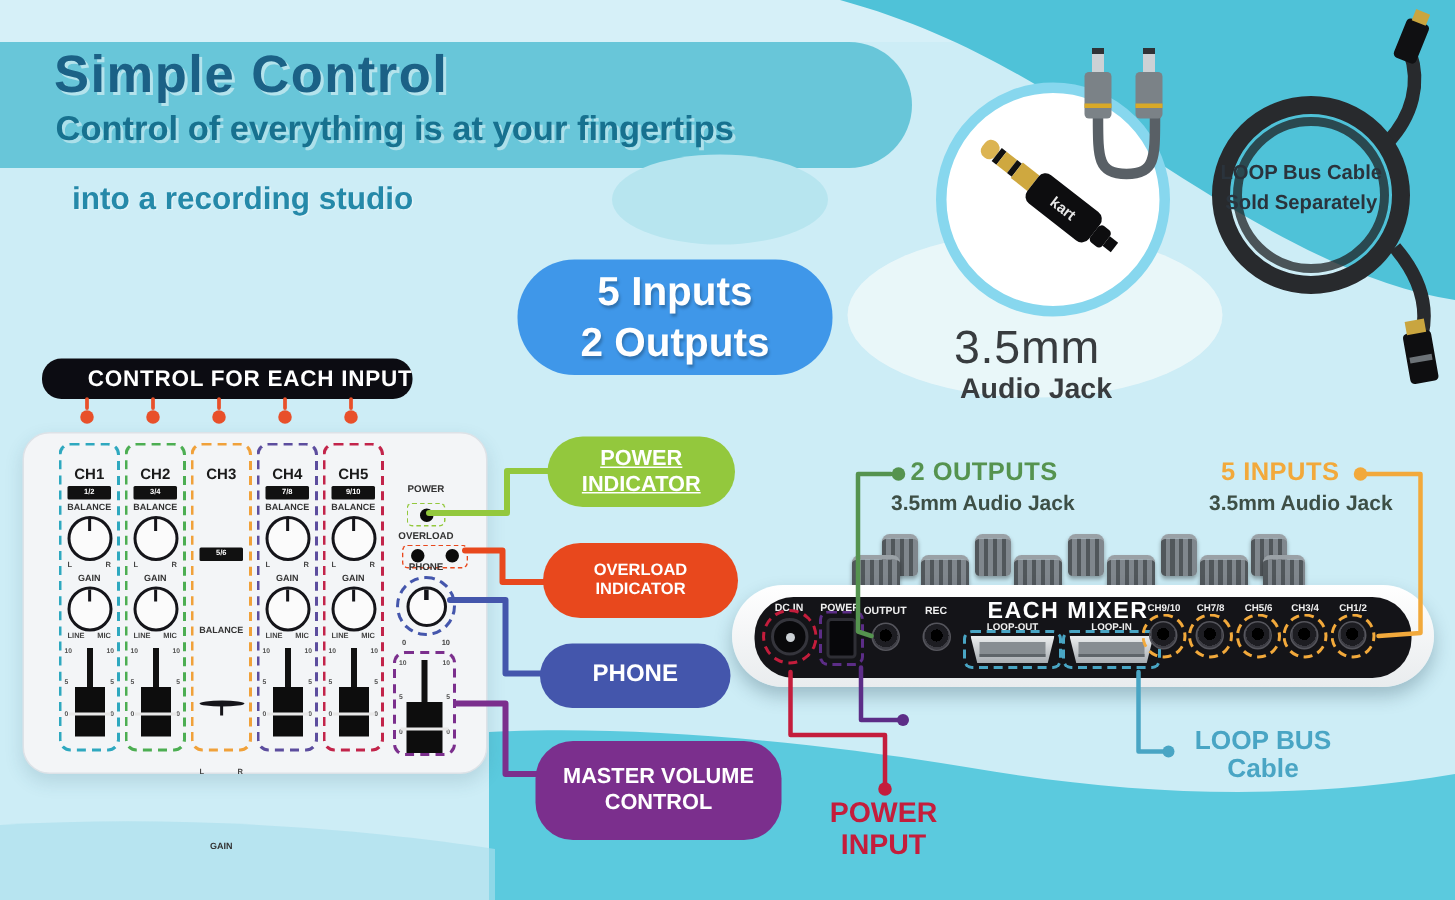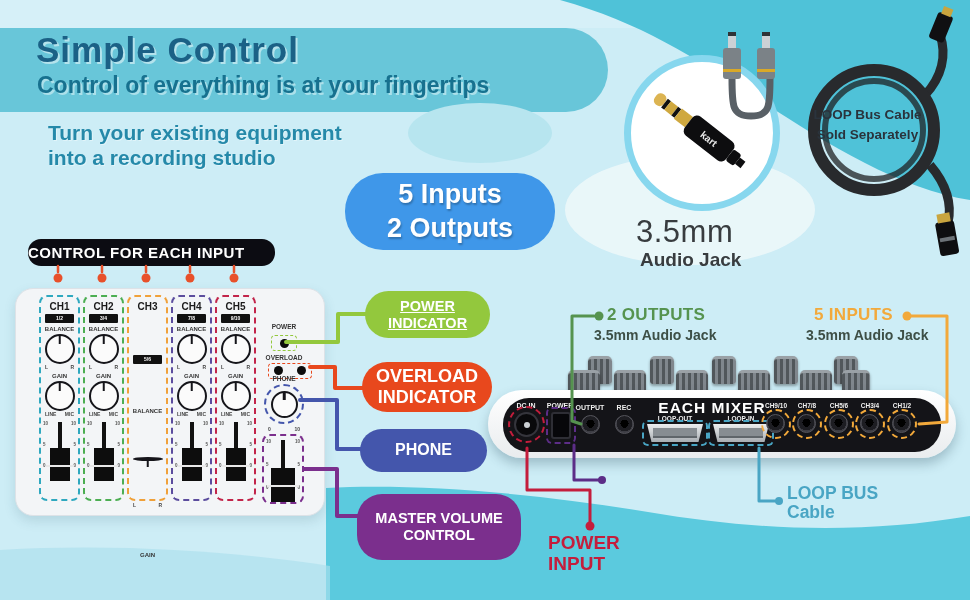--- a/index.html
+++ b/index.html
@@ -27,29 +27,29 @@
          background:#fff;border:7px solid #87d7ee;z-index:2;}
   .size-text{left:636px;top:214px;font-size:31px;font-weight:400;letter-spacing:.5px;z-index:3;}
   .type-text{left:640px;top:249px;font-size:19px;font-weight:800;z-index:3;}
   .ycable{left:712px;top:32px;z-index:3;}
   .coil{left:792px;top:5px;z-index:2;}
   .coil-text{left:800px;top:105px;width:135px;text-align:center;font-size:13.5px;
          font-weight:800;color:#2a333c;line-height:1.45;z-index:3;}
 
   
   .ctrl-box{left:28px;top:239px;width:247px;height:27px;background:#0c0c12;border-radius:13px;
-         color:#fff;font-size:15px;font-weight:800;letter-spacing:.5px;text-align:left;
+         color:#fff;font-size:15px;font-weight:800;letter-spacing:.5px;text-align:right;
          line-height:27px;z-index:3;}
 
   
   .panel{left:15px;top:288px;width:310px;height:228px;background:#f3f5f7;border:1px solid #dde2e7;
          border-radius:18px;box-shadow:0 5px 12px rgba(40,80,100,.15);z-index:2;}
   .strip{position:absolute;top:6px;width:41px;height:206px;border:2px dashed #999;border-radius:8px;
          display:flex;flex-direction:column;align-items:center;}
-  .ch-name{font-size:10px;font-weight:800;color:#1a1a1a;margin-top:5px;line-height:1;}
+  .ch-name{font-size:10px;font-weight:800;color:#1a1a1a;margin-top:15px;line-height:1;}
   .ch-pair{margin-top:2px;width:29px;height:9px;background:#111;color:#fff;font-size:5px;
          line-height:9px;text-align:center;border-radius:1px;font-weight:700;}
   .k-label{margin-top:3px;font-size:6px;font-weight:700;color:#333;line-height:1;}
   .knob{margin-top:2px;width:30px;height:30px;border:2.5px solid #15151a;border-radius:50%;
          background:#fbfbfb;position:relative;}
   .knob .ptr{position:absolute;left:50%;top:0;width:2.5px;height:8px;background:#15151a;
          transform:translateX(-50%);}
   .side-row{width:100%;display:flex;justify-content:space-between;padding:0 4px;font-size:5px;
          color:#444;font-weight:700;margin-top:1px;line-height:1;}
   .fader{position:relative;width:100%;height:64px;margin-top:3px;}
@@ -74,21 +74,21 @@
   .m-box{position:absolute;left:246px;top:145px;width:42px;height:70px;border:2px dashed #7b2f8d;
          border-radius:8px;}
   .m-box .ftrack{height:50px;top:4px;} .m-box .fhandle{top:32px;width:24px;height:34px;}
   .m-box .fscale{top:4px;height:50px;}
 
   
   .pill{position:absolute;border-radius:25px;color:#fff;font-weight:800;text-align:center;
         display:flex;align-items:center;justify-content:center;line-height:1.15;z-index:6;
         padding:4px 6px;}
   .pill.p1{left:365px;top:291px;width:125px;height:47px;font-size:14.5px;text-decoration:underline;}
-  .pill.p2{left:362px;top:362px;width:130px;height:50px;font-size:18px;}
+  .pill.p2{left:362px;top:362px;width:130px;height:50px;font-size:11px;}
   .pill.p3{left:360px;top:429px;width:127px;height:43px;font-size:16px;}
   .pill.p4{left:357px;top:494px;width:164px;height:66px;font-size:14.5px;}
 
   
   .knobrow{left:566px;top:354px;width:305px;height:44px;z-index:1;}
   .dknob{position:absolute;border-radius:5px 5px 3px 3px;border-top:3px solid #9aa1a6;
         background:repeating-linear-gradient(90deg,#51575b 0 3px,#80878d 3px 6px);
         box-shadow:0 2px 3px rgba(0,0,0,.35);}
   .body{left:488px;top:390px;width:468px;height:68px;background:linear-gradient(#ffffff,#e9ecee);
         border-radius:34px;box-shadow:0 6px 12px rgba(30,60,80,.28);z-index:2;}
@@ -109,21 +109,21 @@
   .port{position:absolute;width:56px;height:18px;background:linear-gradient(#eceeef,#a8adb2);
         clip-path:polygon(0 0,100% 0,92% 100%,8% 100%);}
   .port:after{content:"";position:absolute;left:6px;right:6px;top:4px;height:8px;background:#878d92;
         border-bottom:2px solid #5f656a;}
   .dash-c{position:absolute;border-radius:50%;border:2px dashed #f2a93b;}
   .dash-r{position:absolute;border-radius:6px;border:2px dashed #5c2d87;}
 
   
   .co-big{position:absolute;font-size:17px;font-weight:800;letter-spacing:.3px;z-index:6;line-height:1.05;}
   .co-sub{position:absolute;font-size:14px;font-weight:800;z-index:6;line-height:1;}
-  .co-two{position:absolute;font-weight:800;z-index:6;line-height:1.08;}
+  .co-two{position:absolute;font-weight:800;z-index:6;line-height:1.08;text-align:center;}
 
   .overlay{left:0;top:0;z-index:5;pointer-events:none;}
   .bg{left:0;top:0;z-index:0;}
 </style>
 </head>
 <body>
 
 <div id="stage">
 
   <svg class="abs bg" width="970" height="600">
@@ -132,21 +132,20 @@
     <path d="M560,0 H970 V200 C900,190 820,140 755,97 C695,58 640,22 560,0 Z" fill="#4fc2d8"></path>
     <ellipse cx="480" cy="133" rx="72" ry="30" fill="#b7e5ef"></ellipse>
     <ellipse cx="690" cy="210" rx="125" ry="55" fill="#ecf7fa" opacity="0.9"></ellipse>
     <path d="M326,600 V488 C420,483 540,494 648,512 C760,531 862,534 970,516 V600 Z" fill="#5bcade"></path>
     <path d="M0,600 V550 C120,543 240,552 330,566 L330,600 Z" fill="#aadfec" opacity="0.65"></path>
   </svg>
 
   <div class="abs title" style="color: rgb(27, 97, 134);">Simple Control</div>
   <div class="abs subtitle" style="color: rgb(23, 113, 143);">Control of everything is at your fingertips</div>
   <div class="abs tagline" style="color: rgb(37, 137, 169);">
-    <div>Turn your existing equipment</div>
     <div>into a recording studio</div>
   </div>
 
   <div class="abs badge" style="background: rgb(63, 151, 233);">
     <div>5 Inputs</div>
     <div>2 Outputs</div>
   </div>
 
   <div class="abs jack-circle">
     <svg width="142" height="142" viewBox="0 0 142 142">

